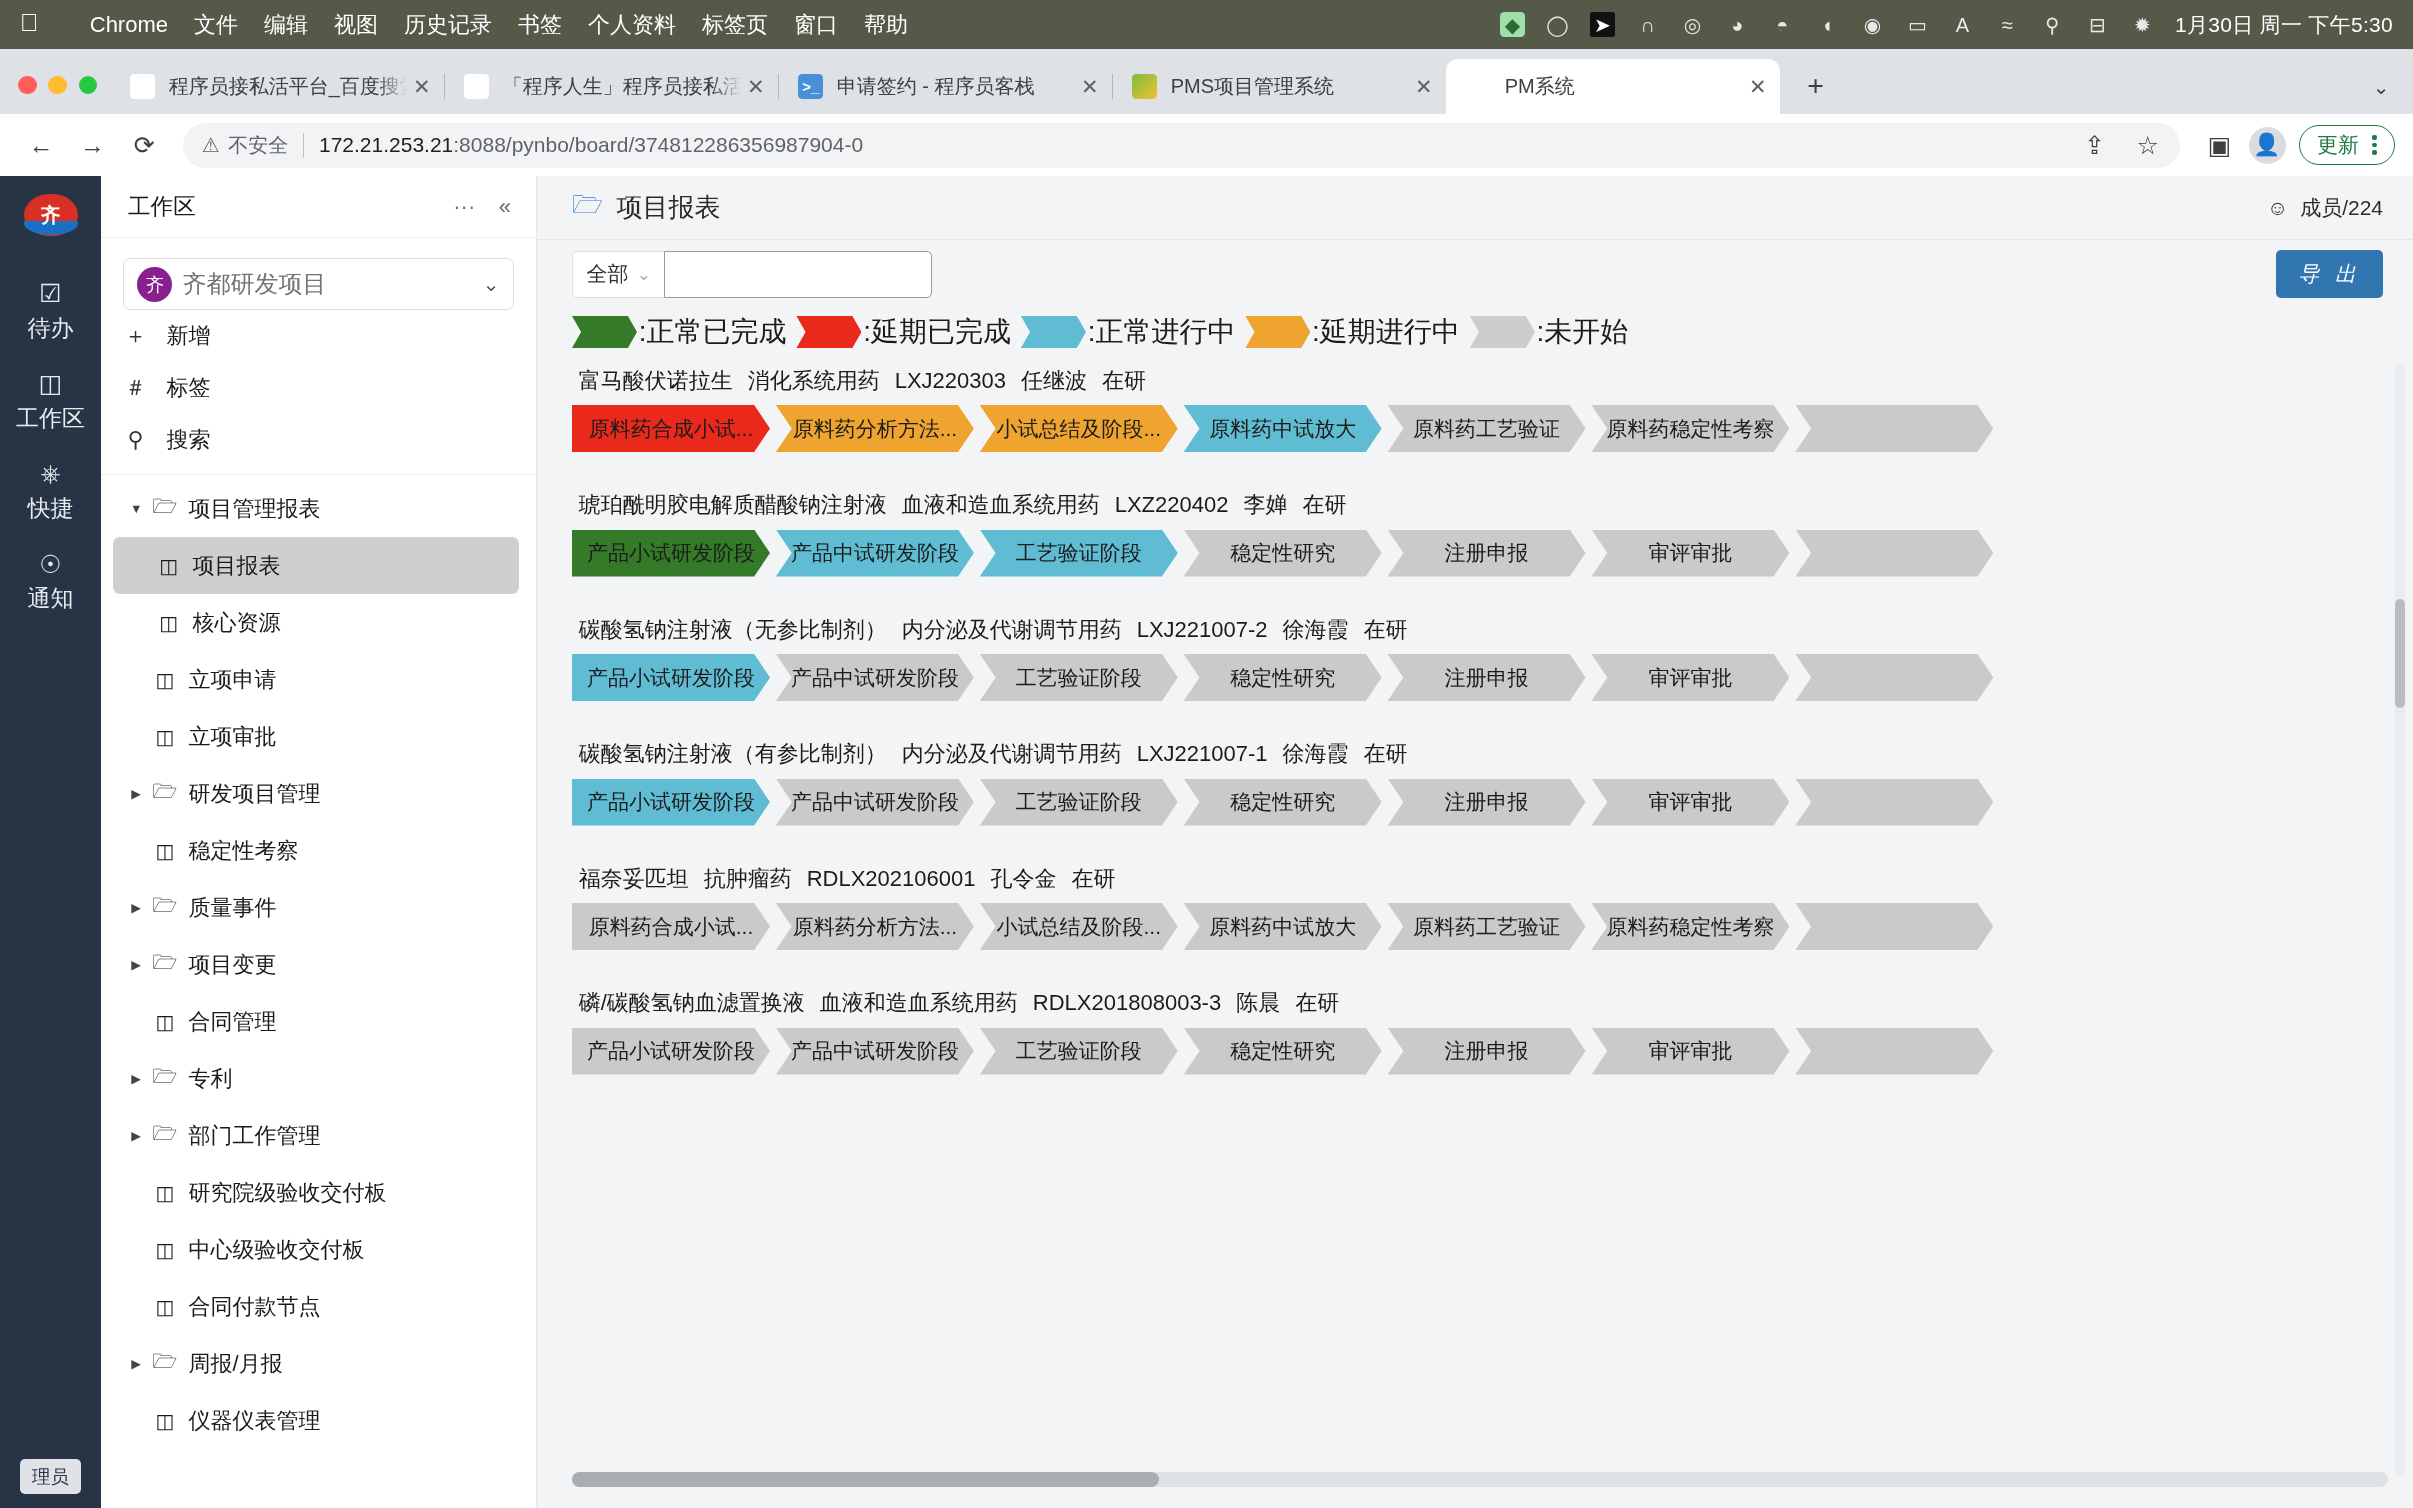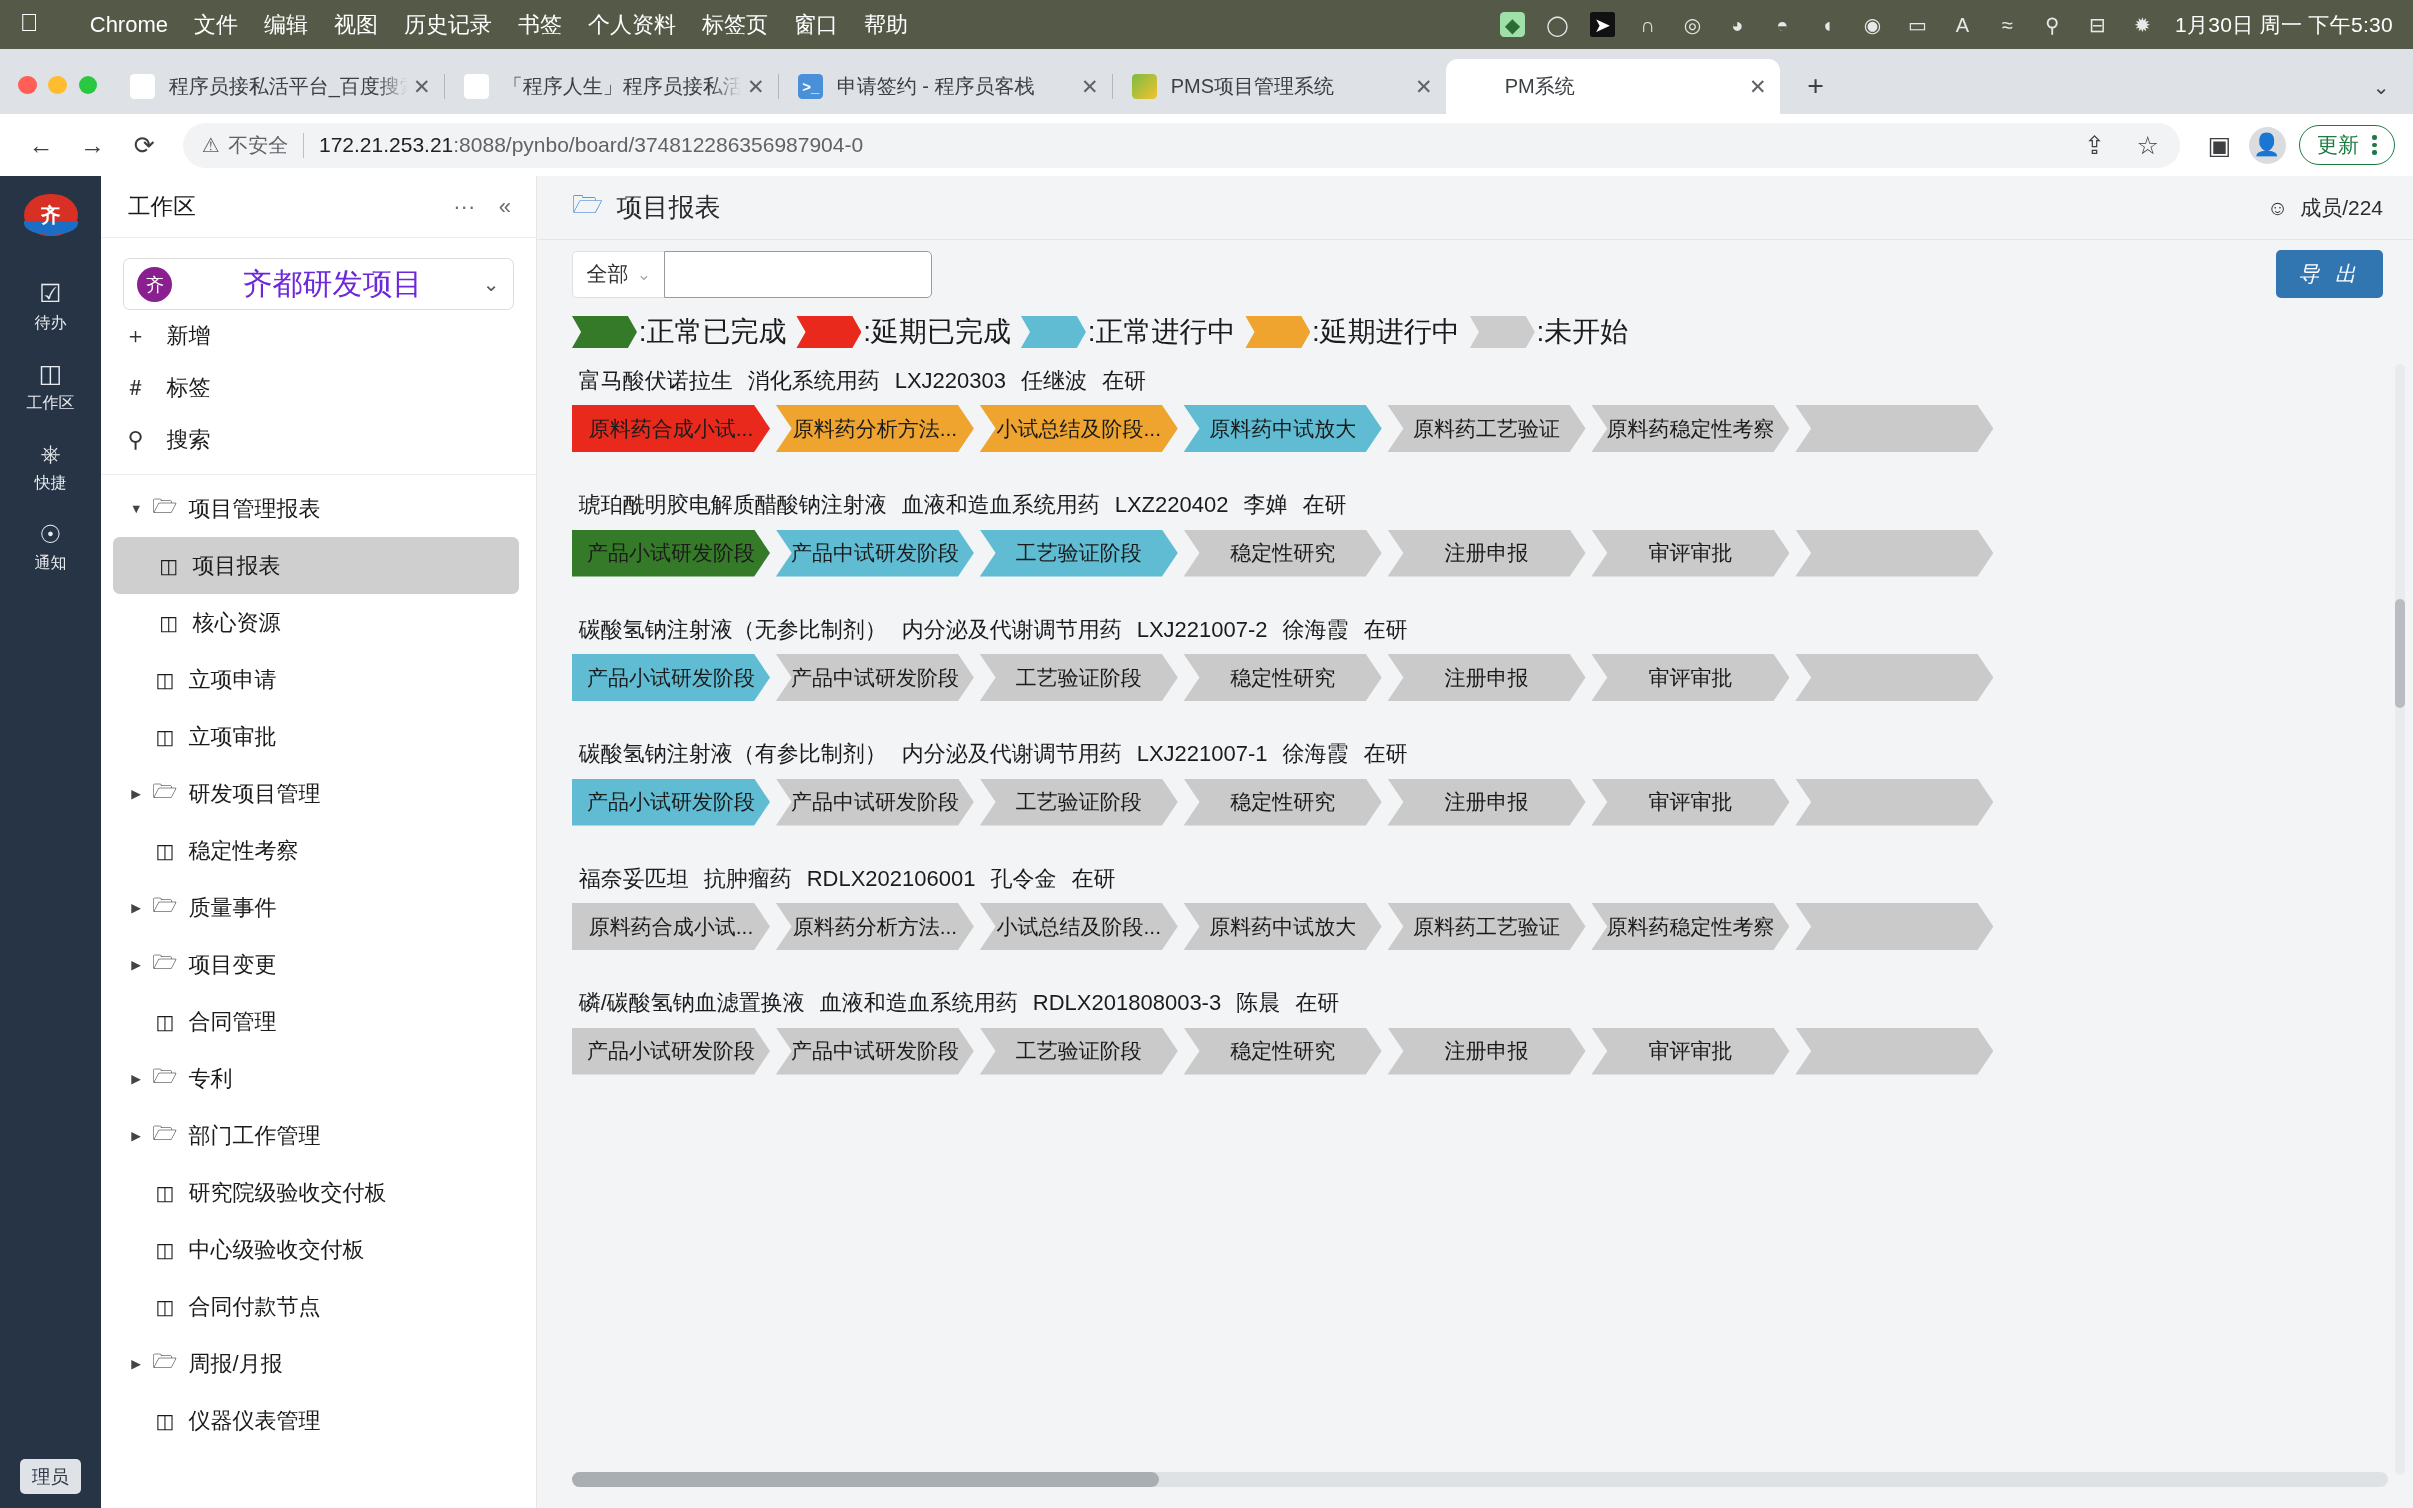--- a/index.html
+++ b/index.html
@@ -167,21 +167,21 @@
     position: absolute; inset: 0; display:flex; align-items:center; justify-content:center;
     color: #fff; font-size: 20px; font-weight: bold;
   }
   .rail-item {
     width: 100%; padding: 11.7px 0 15px; text-align: center;
     color: #e7eaee;
   }
   .rail-item .ri-ico {
     display: block; font-size: 25px; line-height: 1.1; margin-bottom: 5px;
   }
-  .rail-item .ri-lbl { font-size: 16px; }
+  .rail-item .ri-lbl { font-size: 23px; }
   .rail-bottom {
     position: absolute; bottom: 15px; left: 0; right: 0;
     display: flex; justify-content: center;
   }
   .rail-bottom .pill {
     background: #dfe3e8; color: #2b3543; font-size: 18.4px;
     border-radius: 5px; padding: 5px 11.7px;
   }
 
   
@@ -201,21 +201,21 @@
   .proj-select {
     margin: 20px 22px 0 22px; height: 52px;
     border: 0.8px solid #dcdcdc; border-radius: 6.7px;
     display: flex; align-items: center; padding: 0 13.4px;
   }
   .proj-badge {
     width: 35px; height: 35px; border-radius: 50%; background: #8a1f8f;
     color: #fff; font-size: 18.4px; display: flex; align-items: center;
     justify-content: center; flex: 0 0 35px; margin-right: 10px;
   }
-  .proj-name { font-size: 30px; color: #6d28d9; flex: 1; text-align: center; }
+  .proj-name { font-size: 24px; color: #737373; flex: 1; }
   .proj-caret { font-size: 20px; color: #555; }
 
   .sb-action {
     display: flex; align-items: center; gap: 18.4px;
     padding: 0 22px; height: 52px; font-size: 22px; color: #1b1b1b;
   }
   .sb-action .ai { width: 25px; text-align: center; font-size: 22px; color: #333; }
 
   .sb-sep { height: 0.8px; background: #ededed; margin: 8.4px 0 5px; }
 

